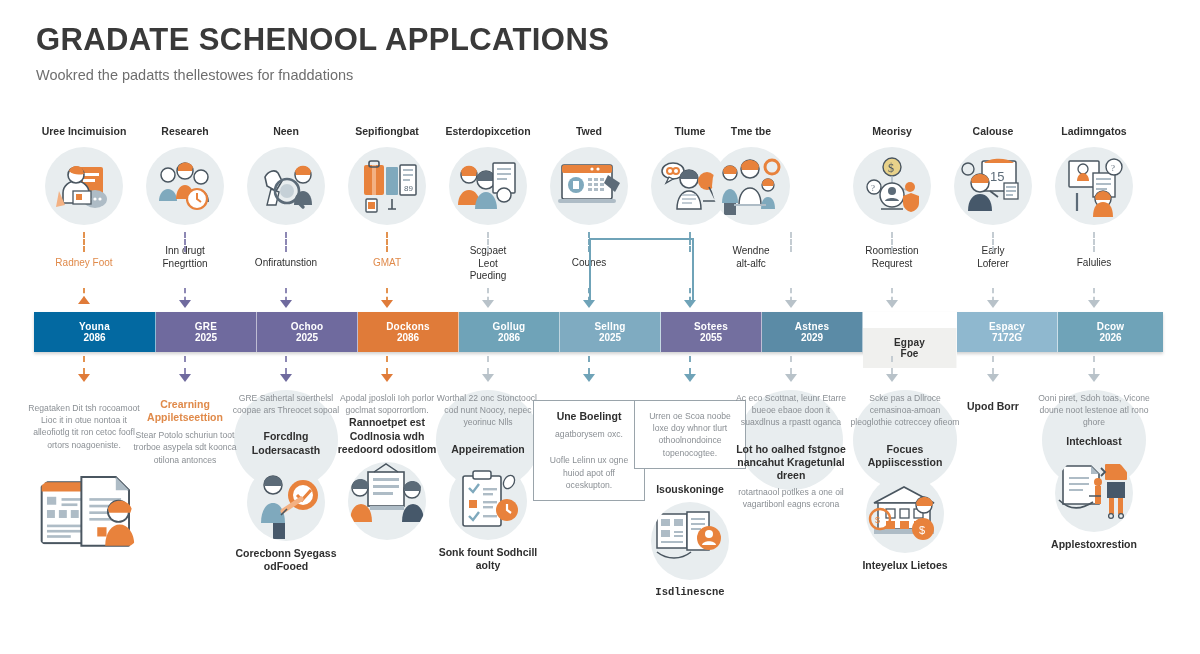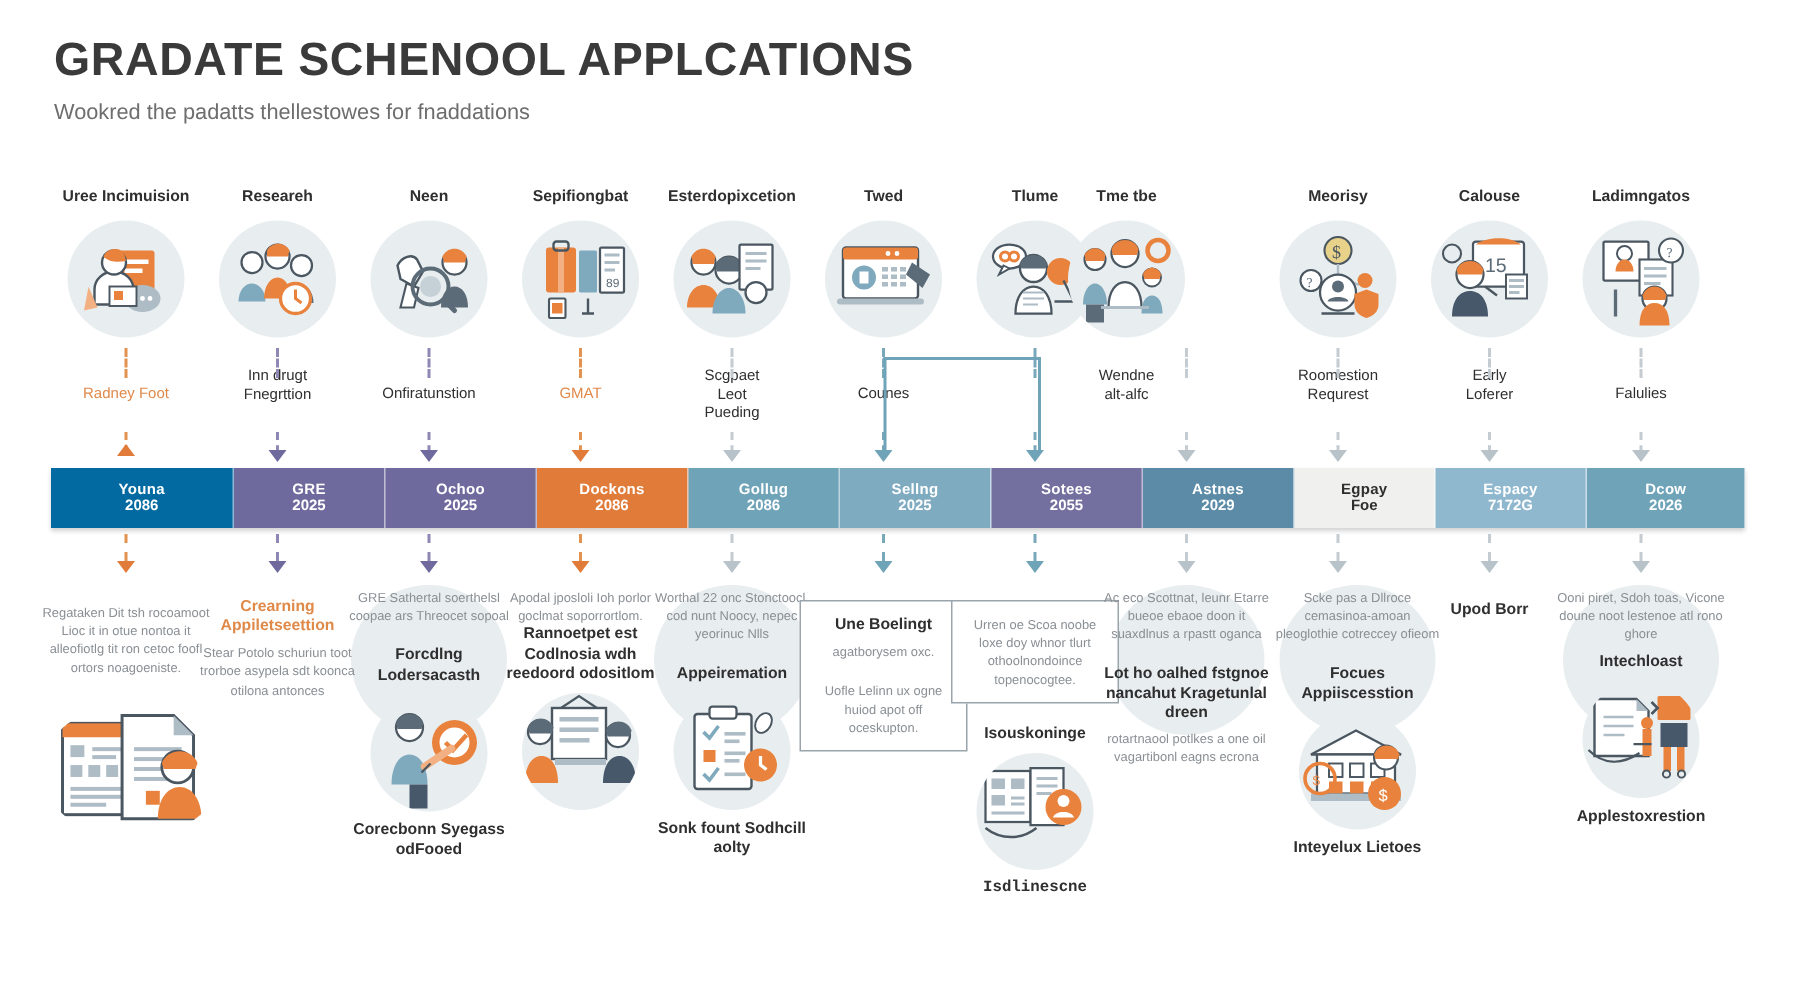--- a/index.html
+++ b/index.html
@@ -443,21 +443,21 @@
         <div class="s2">2025</div>
       </div>
       <div class="seg" style="width: 101px; background: rgb(115, 111, 159); color: rgb(255, 255, 255);">
         <div class="s1">Sotees</div>
         <div class="s2">2055</div>
       </div>
       <div class="seg" style="width: 101px; background: rgb(91, 139, 166); color: rgb(255, 255, 255);">
         <div class="s1">Astnes</div>
         <div class="s2">2029</div>
       </div>
-      <div class="seg" style="width: 94px; background: rgb(240, 240, 238); color: rgb(47, 47, 47);">
+      <div class="seg" style="width: 94px; background: rgb(240, 240, 238); color: rgb(47, 47, 47); margin-top: 16px;">
         <div class="s1">Egpay</div>
         <div class="s2">Foe</div>
       </div>
       <div class="seg" style="width: 101px; background: rgb(143, 184, 207); color: rgb(255, 255, 255);">
         <div class="s1">Espacy</div>
         <div class="s2">7172G</div>
       </div>
       <div class="seg" style="width: 105px; background: rgb(111, 163, 184); color: rgb(255, 255, 255);">
         <div class="s1">Dcow</div>
         <div class="s2">2026</div>

